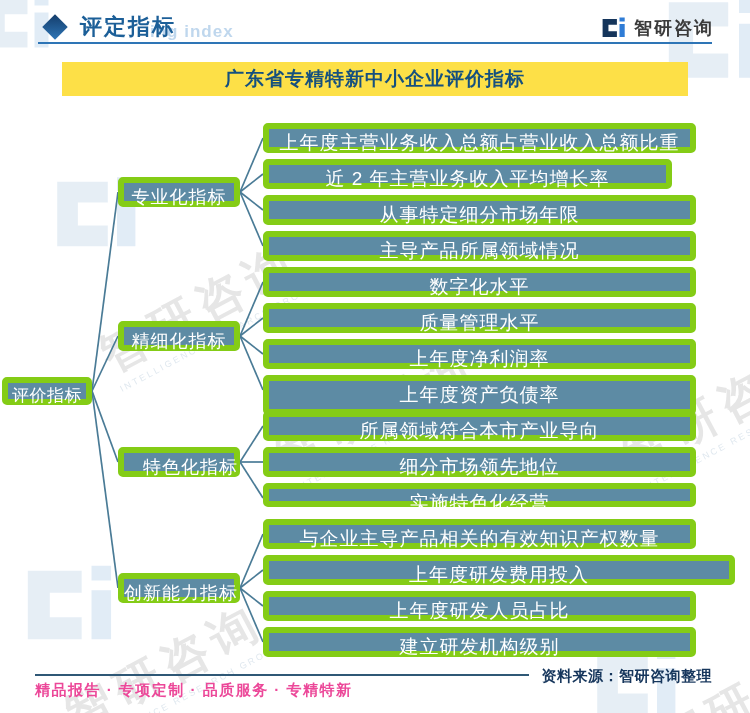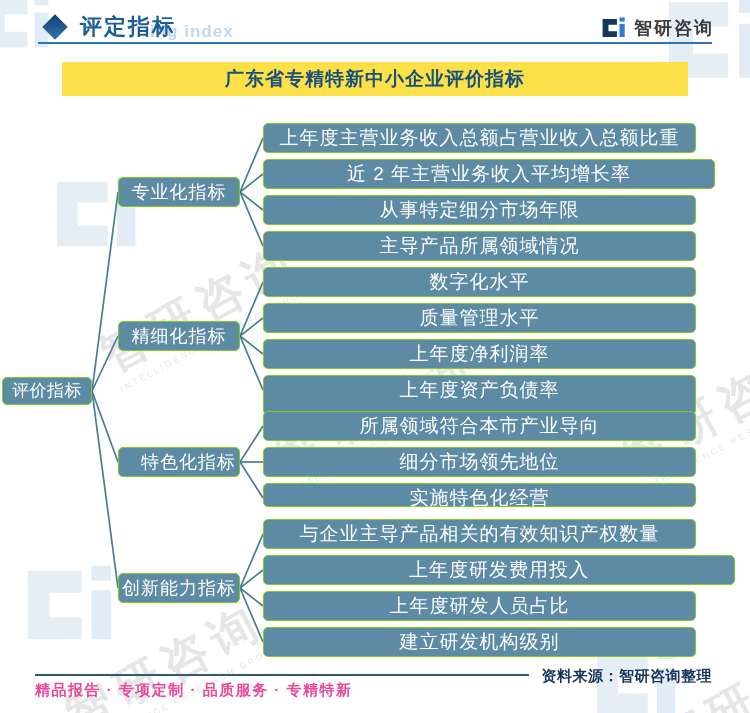--- a/index.html
+++ b/index.html
@@ -24,21 +24,21 @@
   .header-rule{position:absolute;left:38px;top:42px;width:674px;height:2px;background:#2e75b6;z-index:2;}
 
   
   .title-banner{position:absolute;left:62px;top:62px;width:626px;height:34px;line-height:34px;
     background:#fde047;color:#15507f;font-size:19px;font-weight:bold;text-align:center;
     letter-spacing:1px;z-index:2;}
 
   
   #tree-lines{position:absolute;left:0;top:0;z-index:1;}
   #tree-lines line{stroke:#4a7b96;stroke-width:1.7;}
-  .node{position:absolute;z-index:2;background:#5d8ba4;border:1px solid #84cc16;border-radius:5px;
+  .node{position:absolute;z-index:2;background:#5d8ba4;border:6px solid #84cc16;border-radius:5px;
     color:#ffffff;text-align:center;letter-spacing:1px;white-space:nowrap;box-sizing:border-box;}
   .node.leaf{font-size:19px;}
   .node.branch{font-size:18px;}
   .node.root{font-size:17px;letter-spacing:0.5px;}
 
   
   .source-rule{position:absolute;left:35px;top:674px;width:494px;height:2px;background:#2f5876;z-index:2;}
   .source-text{position:absolute;right:38px;top:667px;font-size:15px;font-weight:bold;color:#16365c;z-index:2;letter-spacing:0.5px;}
   .footer-tagline{position:absolute;left:35px;top:681px;font-size:15px;font-weight:bold;color:#ec4899;letter-spacing:1.5px;z-index:2;}
 </style>
@@ -134,21 +134,21 @@
       <line x1="240" y1="462" x2="263" y2="462"></line>
       <line x1="240" y1="462" x2="263" y2="498"></line>
       <line x1="92" y1="391" x2="118" y2="588"></line>
       <line x1="240" y1="588" x2="263" y2="534"></line>
       <line x1="240" y1="588" x2="263" y2="570"></line>
       <line x1="240" y1="588" x2="263" y2="606"></line>
       <line x1="240" y1="588" x2="263" y2="642"></line>
     </svg>
   <div id="tree-nodes">
       <div class="node leaf" style="left: 263px; top: 123px; width: 433px; height: 30px; line-height: 28px;">上年度主营业务收入总额占营业收入总额比重</div>
-      <div class="node leaf" style="left: 263px; top: 159px; width: 452px; height: 30px; line-height: 28px;">近 2 年主营业务收入平均增长率</div>
+      <div class="node leaf" style="left: 263px; top: 159px; width: 409px; height: 30px; line-height: 28px;">近 2 年主营业务收入平均增长率</div>
       <div class="node leaf" style="left: 263px; top: 195px; width: 433px; height: 30px; line-height: 28px;">从事特定细分市场年限</div>
       <div class="node leaf" style="left: 263px; top: 231px; width: 433px; height: 30px; line-height: 28px;">主导产品所属领域情况</div>
       <div class="node branch" style="left: 118px; top: 177px; width: 122px; height: 30px; line-height: 28px;">专业化指标</div>
       <div class="node leaf" style="left: 263px; top: 267px; width: 433px; height: 30px; line-height: 28px;">数字化水平</div>
       <div class="node leaf" style="left: 263px; top: 303px; width: 433px; height: 30px; line-height: 28px;">质量管理水平</div>
       <div class="node leaf" style="left: 263px; top: 339px; width: 433px; height: 30px; line-height: 28px;">上年度净利润率</div>
       <div class="node leaf" style="left: 263px; top: 375px; width: 433px; height: 40px; line-height: 28px;">上年度资产负债率</div>
       <div class="node branch" style="left: 118px; top: 321px; width: 122px; height: 30px; line-height: 28px;">精细化指标</div>
       <div class="node leaf" style="left: 263px; top: 411px; width: 433px; height: 30px; line-height: 28px;">所属领域符合本市产业导向</div>
       <div class="node leaf" style="left: 263px; top: 447px; width: 433px; height: 30px; line-height: 28px;">细分市场领先地位</div>

